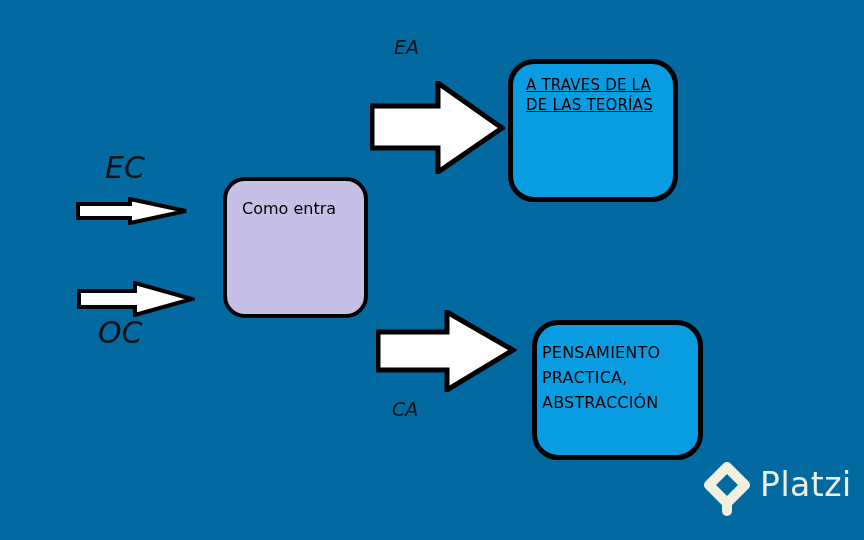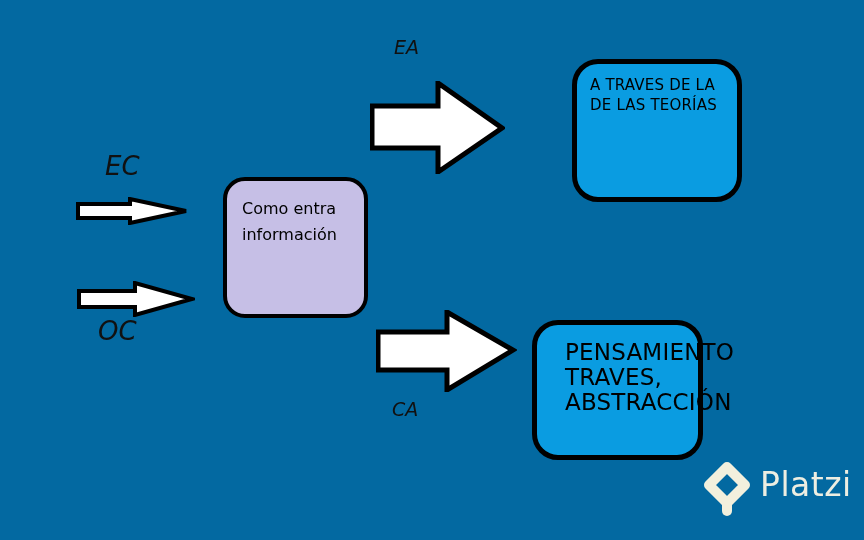--- a/index.html
+++ b/index.html
@@ -12,21 +12,21 @@
     color:#000;
   }
   .lbl{
     position:absolute;
     font-style:italic;
     font-weight:500;
     color:#111;
     white-space:nowrap;
     line-height:1;
   }
-  .lbl-big{font-size:26px;}
+  .lbl-big{font-size:30px;}
   .lbl-small{font-size:19px;}
   .node{
     position:absolute;
     box-sizing:border-box;
     border:5px solid #000;
   }
   .node-purple{
     background:#c6bfe6;
     border-width:4px;
     border-radius:22px;
@@ -38,22 +38,22 @@
     background:#0a9ce1;
     border-radius:26px;
   }
   .node-blue-top{
     padding:11px 4px 0 13px;
     font-size:15px;
     line-height:20px;
     letter-spacing:0.2px;
   }
   .node-blue-bottom{
-    padding:15px 4px 0 28px;
-    font-size:23px;
+    padding:15px 4px 0 5px;
+    font-size:16px;
     line-height:25px;
     letter-spacing:0.2px;
   }
   .nline{white-space:nowrap;}
   .arrow{position:absolute;display:block;}
   .watermark{
     position:absolute;
     left:703px;top:460px;
     display:flex;
     align-items:flex-start;
@@ -89,31 +89,30 @@
   <svg class="arrow" style="left:370px;top:81px;" width="135" height="93" viewBox="0 0 135 93">
     <polygon points="2,25 68,25 68,2 132,47 68,91 68,67 2,67" fill="#ffffff" stroke="#000000" stroke-width="5" stroke-linejoin="miter"></polygon>
   </svg>
 
   <svg class="arrow" style="left:376px;top:310px;" width="141" height="82" viewBox="0 0 141 82">
     <polygon points="2,22 71,22 71,2 137,40 71,80 71,60 2,60" fill="#ffffff" stroke="#000000" stroke-width="5" stroke-linejoin="miter"></polygon>
   </svg>
 
   <div class="node node-purple" style="left:223px;top:177px;width:145px;height:141px;">
     <div class="nline">Como entra</div>
-    <div class="nline">información</div>
   </div>
 
-  <div class="node node-blue node-blue-top" style="left:572px;top:59px;width:170px;height:143px;">
+  <div class="node node-blue node-blue-top" style="left:508px;top:59px;width:170px;height:143px;text-decoration:underline;">
     <div class="nline">A TRAVES DE LA</div>
     <div class="nline">DE LAS TEORÍAS</div>
   </div>
 
   <div class="node node-blue node-blue-bottom" style="left:532px;top:320px;width:171px;height:140px;">
     <div class="nline">PENSAMIENTO</div>
-    <div class="nline">TRAVES,</div>
+    <div class="nline">PRACTICA,</div>
     <div class="nline">ABSTRACCIÓN</div>
   </div>
 
   <div class="watermark">
     <svg width="48" height="56" viewBox="0 0 48 56">
       <path d="M24 7 L42 25 L24 43 L6 25 Z" fill="none" stroke="#f2f0dd" stroke-width="10" stroke-linejoin="round"></path>
       <path d="M24 43 L24 51" fill="none" stroke="#f2f0dd" stroke-width="10" stroke-linecap="round"></path>
     </svg>
     <span class="watermark-text">Platzi</span>
   </div>

